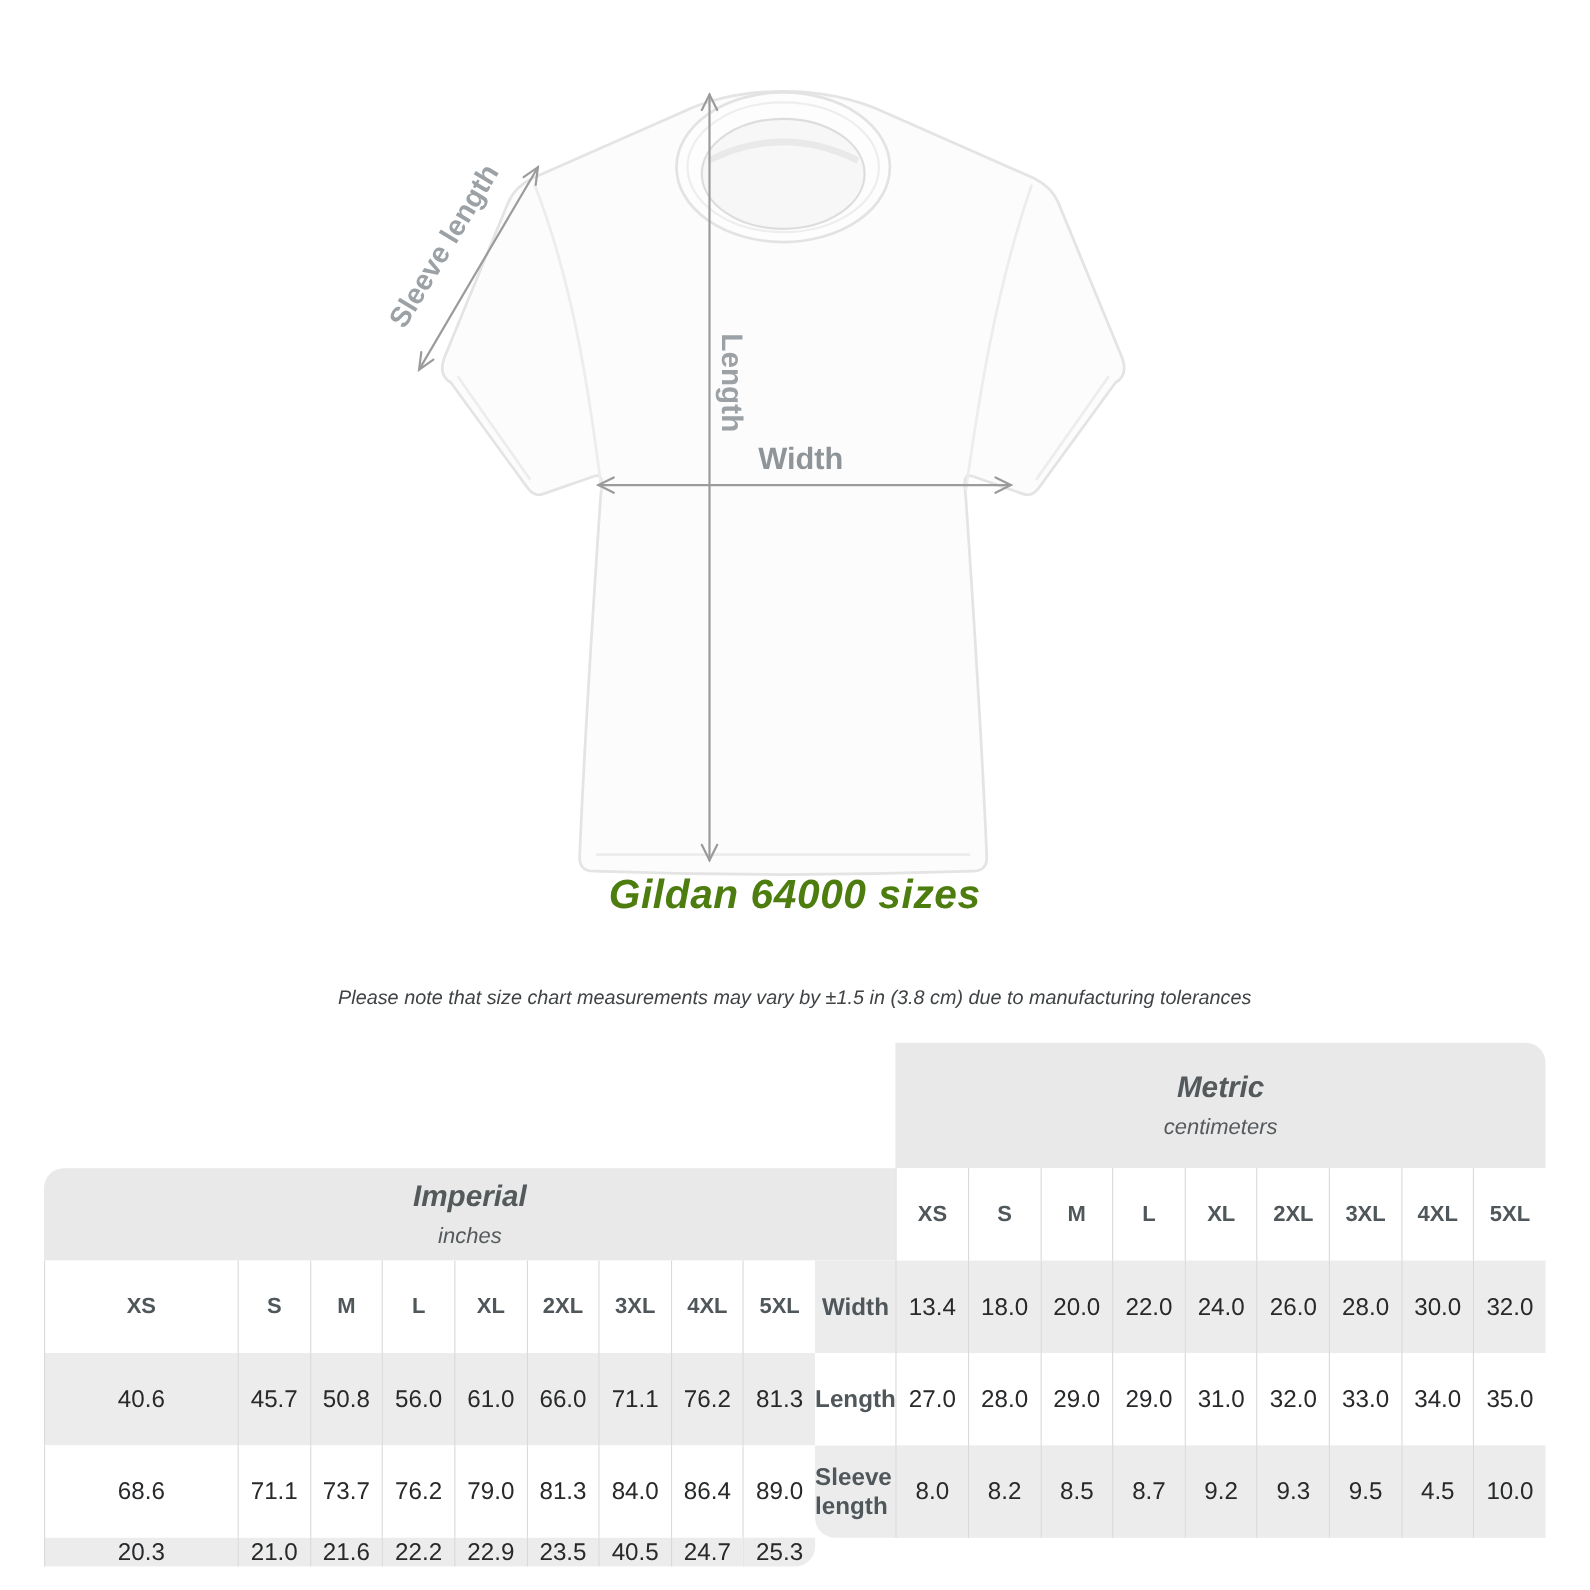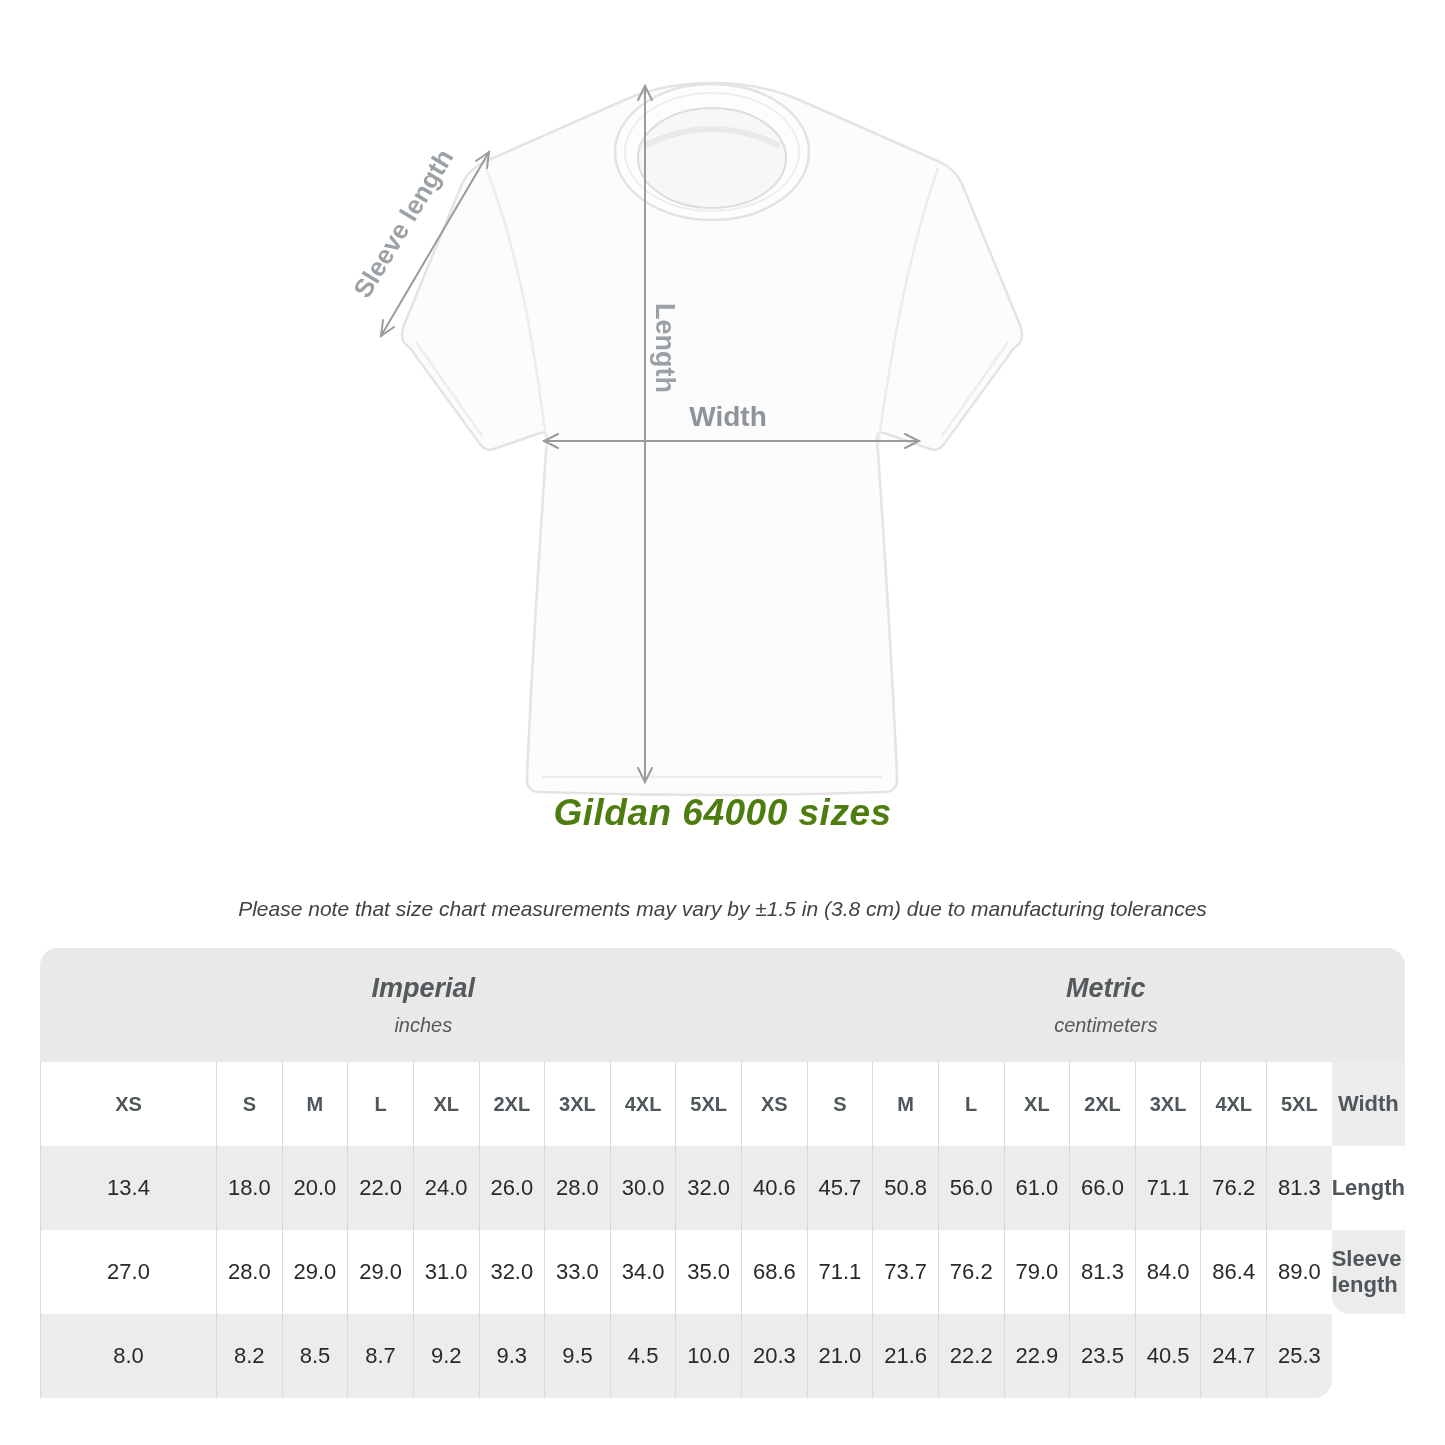--- a/index.html
+++ b/index.html
@@ -7,21 +7,21 @@
     width:1445px;height:1445px;background:#ffffff;position:relative;
     font-family:"Liberation Sans",sans-serif;overflow:hidden;
   }
   .diagram-svg{position:absolute;top:0;left:0;}
   .title{
     position:absolute;top:792px;left:0;width:100%;text-align:center;
     font-size:37px;font-weight:bold;color:#4d7c0f;letter-spacing:0.5px;font-style:italic;
   }
   .note{
     position:absolute;top:897px;left:0;width:100%;text-align:center;
-    font-size:21px;font-style:italic;color:#3f4345;
+    font-size:18px;font-style:italic;color:#3f4345;
   }
   .size-table{
     position:absolute;left:40px;top:948px;width:1365px;
     display:grid;
     grid-template-columns:176px repeat(18,1fr);
     grid-template-rows:114px 84px 84px 84px 84px;
   }
   .gh{
     background:#e9e9e9;display:flex;flex-direction:column;
     align-items:center;justify-content:center;gap:10px;
@@ -115,27 +115,27 @@
     <polyline points="394,327 381,336 383,320"></polyline>
   </g>
   <text class="arrow-label" x="411" y="228" transform="rotate(-59 411 228)" text-anchor="middle" font-size="26" fill="#9ba1a5">Sleeve length</text>
 </svg>
 
 <div class="title">Gildan 64000 sizes</div>
 <div class="note">Please note that size chart measurements may vary by ±1.5 in (3.8 cm) due to manufacturing tolerances</div>
 
 <div class="size-table">
 
+  <div class="gh gh-metric">
+    <div class="sys">Metric</div>
+    <div class="unit">centimeters</div>
+  </div>
   <div class="gh gh-imperial">
     <div class="sys">Imperial</div>
     <div class="unit">inches</div>
-  </div>
-  <div class="gh gh-metric">
-    <div class="sys">Metric</div>
-    <div class="unit">centimeters</div>
   </div>
 
   <div class="c hd sep">XS</div>
   <div class="c hd sep">S</div>
   <div class="c hd sep">M</div>
   <div class="c hd sep">L</div>
   <div class="c hd sep">XL</div>
   <div class="c hd sep">2XL</div>
   <div class="c hd sep">3XL</div>
   <div class="c hd sep">4XL</div>

